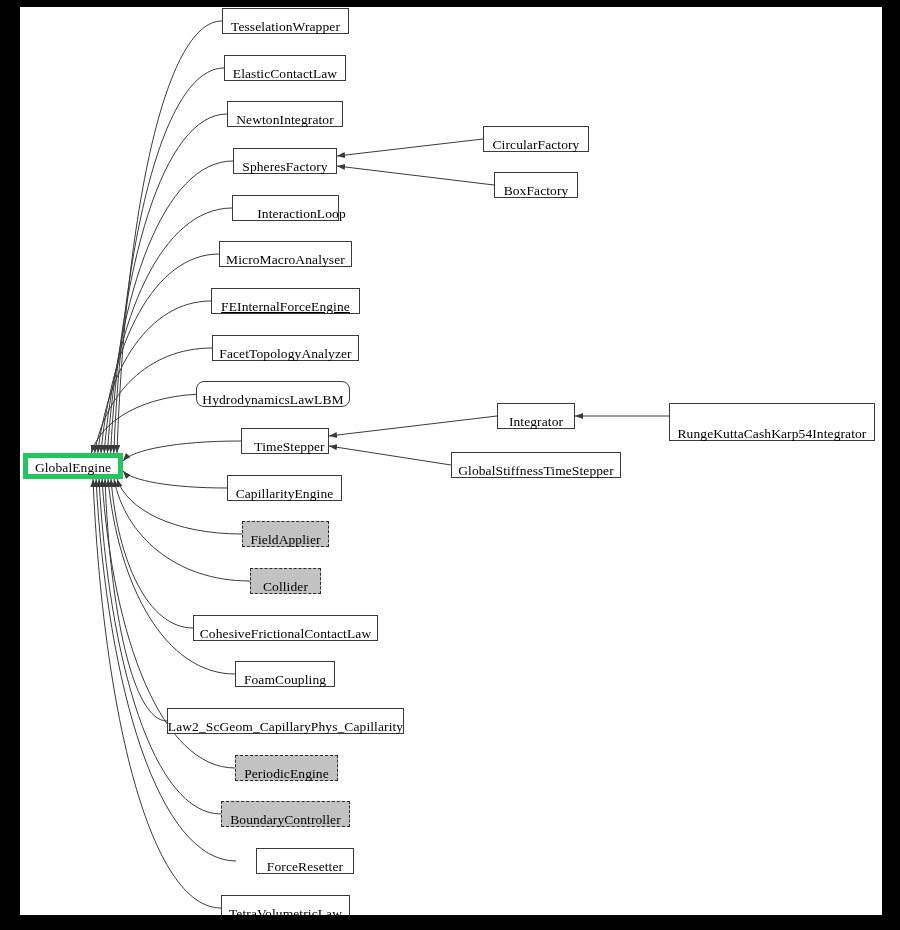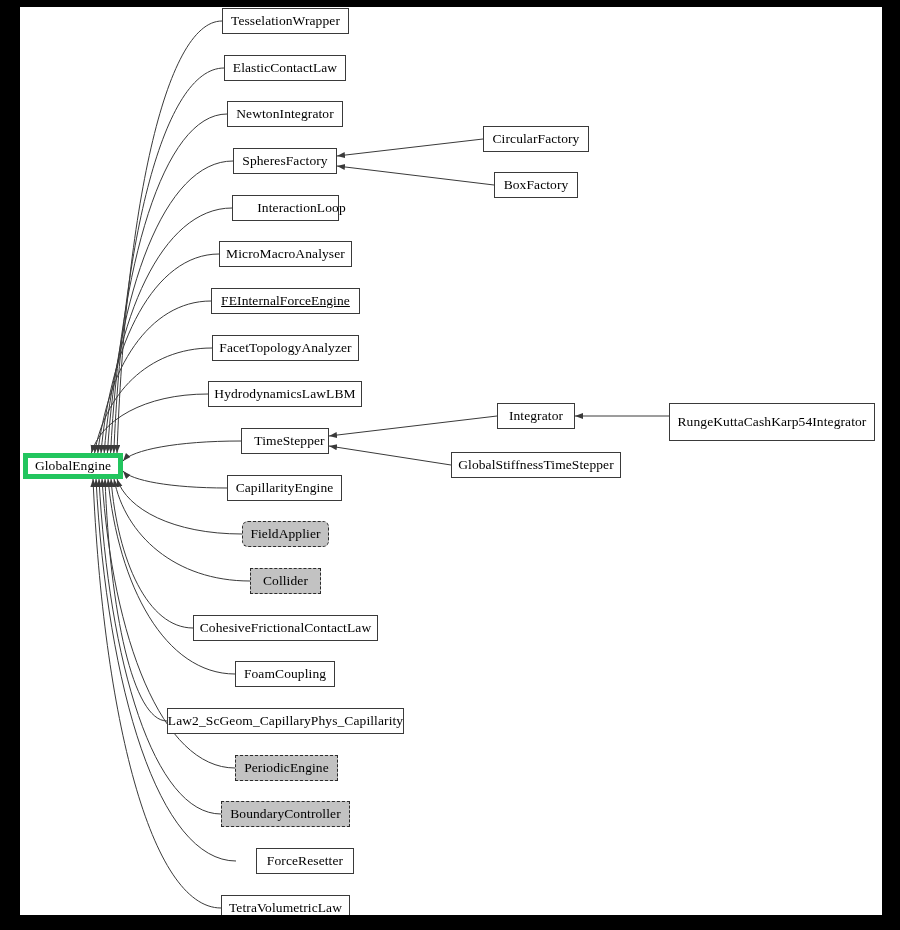--- a/index.html
+++ b/index.html
@@ -34,21 +34,21 @@
   .node {
     position: absolute;
     box-sizing: border-box;
     background: #ffffff;
     border: 1px solid #3a3a3a;
     color: #000000;
     font-family: "Liberation Serif", "DejaVu Serif", serif;
     font-size: 13.5px;
     line-height: 1;
     display: flex;
-    align-items: center;
+    align-items: flex-end;
     justify-content: center;
     white-space: nowrap;
     letter-spacing: 0.1px;
   }
   .node.abstract {
     background: #c2c2c2;
     border: 1px dashed #2b2b2b;
   }
   .node.root {
     background: #ffffff;
@@ -113,30 +113,30 @@
         </div>
         <div class="node" style="left: 199px; top: 234px; width: 133px; height: 26px;">
           <span>MicroMacroAnalyser</span>
         </div>
         <div class="node" style="left: 191px; top: 281px; width: 149px; height: 26px; text-decoration: underline;">
           <span>FEInternalForceEngine</span>
         </div>
         <div class="node" style="left: 192px; top: 328px; width: 147px; height: 26px;">
           <span>FacetTopologyAnalyzer</span>
         </div>
-        <div class="node" style="left: 188px; top: 374px; width: 154px; height: 26px;">
+        <div class="node" style="left: 176px; top: 374px; width: 154px; height: 26px; border-radius: 8px;">
           <span>HydrodynamicsLawLBM</span>
         </div>
         <div class="node" style="left: 221px; top: 421px; width: 88px; height: 26px; padding-left: 9px;">
           <span>TimeStepper</span>
         </div>
         <div class="node" style="left: 207px; top: 468px; width: 115px; height: 26px;">
           <span>CapillarityEngine</span>
         </div>
-        <div class="node abstract" style="left: 222px; top: 514px; width: 87px; height: 26px; border-radius: 6px;">
+        <div class="node abstract" style="left: 222px; top: 514px; width: 87px; height: 26px;">
           <span>FieldApplier</span>
         </div>
         <div class="node abstract" style="left: 230px; top: 561px; width: 71px; height: 26px;">
           <span>Collider</span>
         </div>
         <div class="node" style="left: 173px; top: 608px; width: 185px; height: 26px;">
           <span>CohesiveFrictionalContactLaw</span>
         </div>
         <div class="node" style="left: 215px; top: 654px; width: 100px; height: 26px;">
           <span>FoamCoupling</span>

